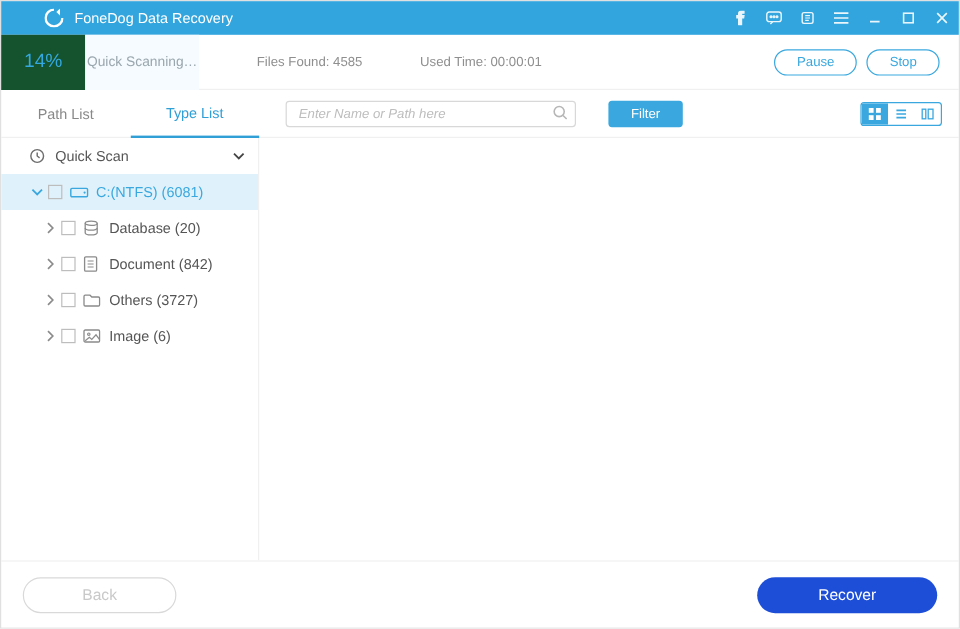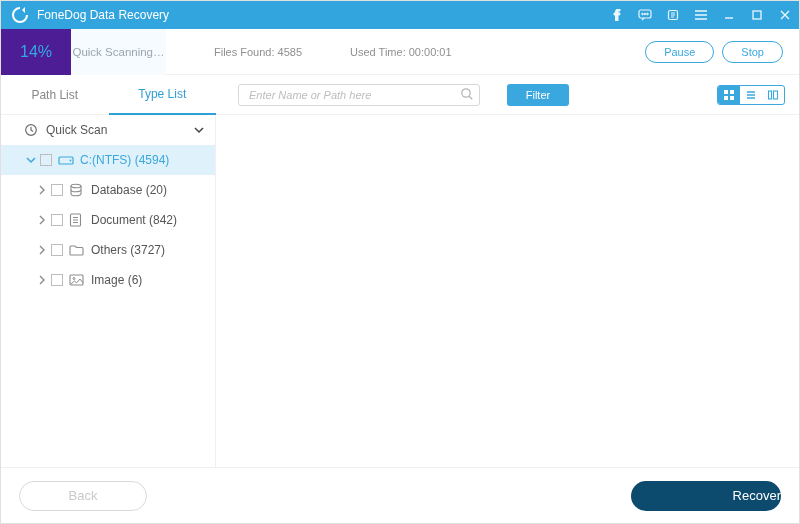--- a/index.html
+++ b/index.html
@@ -1,29 +1,29 @@
 <!DOCTYPE html>
 <html><head>
 <meta charset="utf-8">
 <style>
   * { box-sizing: border-box; margin: 0; padding: 0; font-family: "Segoe UI", Arial, sans-serif; }
   html, body { width: 800px; height: 524px; overflow: hidden; background: #fff; }
   .window { width: 800px; height: 524px; display: flex; flex-direction: column; border: 1px solid #e0e0e0; }
 
   
-  .titlebar { height: 28px; background: #32a5de; display: flex; align-items: center; color: #fff; font-size: 12px; }
+  .titlebar { height: 28px; background: #32a5de; display: flex; align-items: center; color: #fff; font-size: 12px; padding-left: 25px; }
   .titlebar .logo { width: 18px; height: 18px; margin: 0 8px 0 10px; display:flex; align-items:center; justify-content:center;}
   .titlebar .title { flex: 0 0 auto; }
   .titlebar .spacer { flex: 1; }
   .titlebar .tbtn { width: 28px; height: 28px; display:flex; align-items:center; justify-content:center; color:#eaf6fc; }
   .titlebar .tbtn svg { stroke: #eaf6fc; }
 
   
   .statusbar { height: 46px; display: flex; align-items: center; border-bottom: 1px solid #f0f0f0; }
-  .pctbox { width: 70px; height: 46px; background: #4c1d95; display:flex; align-items:center; justify-content:center; color:#34a8e0; font-size:16px; }
+  .pctbox { width: 70px; height: 46px; background: #14532d; display:flex; align-items:center; justify-content:center; color:#34a8e0; font-size:16px; }
   .scanlabel { width: 95px; height:46px; background:#f5fbfe; display:flex; align-items:center; justify-content:center; color:#9aa7ae; font-size:11.5px; }
   .statustext { margin-left: 48px; color:#8f8f8f; font-size:11px; }
   .statustext2 { margin-left: 48px; color:#8f8f8f; font-size:11px; }
   .statusbar .spacer { flex:1; }
   .pillbtn { border:1px solid #3aa8df; color:#3aa8df; background:#fff; border-radius: 12px; height:22px; padding: 0 18px; font-size:11px; margin-right:8px; display:flex; align-items:center; cursor:pointer;}
   .pillbtn:last-child { margin-right: 16px; }
 
   
   .toolrow { height: 40px; display:flex; align-items:center; border-bottom:1px solid #f0f0f0; }
   .tabs { width: 215px; height:40px; display:flex; }
@@ -52,21 +52,21 @@
   .treerow .lbl.blue { color:#3aa8df; }
   .treerow.child { padding-left: 34px; }
   .treerow .endarrow { margin-left:auto; margin-right:10px; color:#555; }
 
   .content { flex:1; }
 
   
   .footer { height:56px; border-top:1px solid #f0f0f0; display:flex; align-items:center; padding: 0 18px; gap: 36px;}
   .backbtn { border:1px solid #d9d9d9; color:#c9c9c9; background:#fff; border-radius:16px; height:30px; width:128px; font-size:13px; cursor:pointer;}
   .footer .spacer { flex:1; }
-  .recoverbtn { background:#0c4a6e; color:#fff; border:none; border-radius:16px; height:30px; width:150px; font-size:13px; cursor:pointer;text-align:right;}
+  .recoverbtn { background:#1d4ed8; color:#fff; border:none; border-radius:16px; height:30px; width:150px; font-size:13px; cursor:pointer;}
 
   svg { display:block; }
 </style>
 </head>
 <body>
 
 <div class="window">
 
   <div class="titlebar">
     <span class="logo">
@@ -192,21 +192,21 @@
               <path d="M1 3l4 4 4-4" fill="none" stroke="#3aa8df" stroke-width="1.5"></path>
             </svg>
           </span>
         <span class="cb"></span>
         <span class="ic blue">
             <svg width="16" height="12" viewBox="0 0 16 12">
               <rect x="1" y="3" width="14" height="7" rx="1" fill="none" stroke="#3aa8df" stroke-width="1.2"></rect>
               <circle cx="12.5" cy="6.5" r="0.9" fill="#3aa8df"></circle>
             </svg>
           </span>
-        <span class="lbl blue">C:(NTFS) (4594)</span>
+        <span class="lbl blue">C:(NTFS) (6081)</span>
       </div>
 
       <div class="treerow child">
         <span class="arrow">
             <svg width="8" height="10" viewBox="0 0 8 10">
               <path d="M2 1l4 4-4 4" fill="none" stroke="#8b8b8b" stroke-width="1.4"></path>
             </svg>
           </span>
         <span class="cb"></span>
         <span class="ic">

